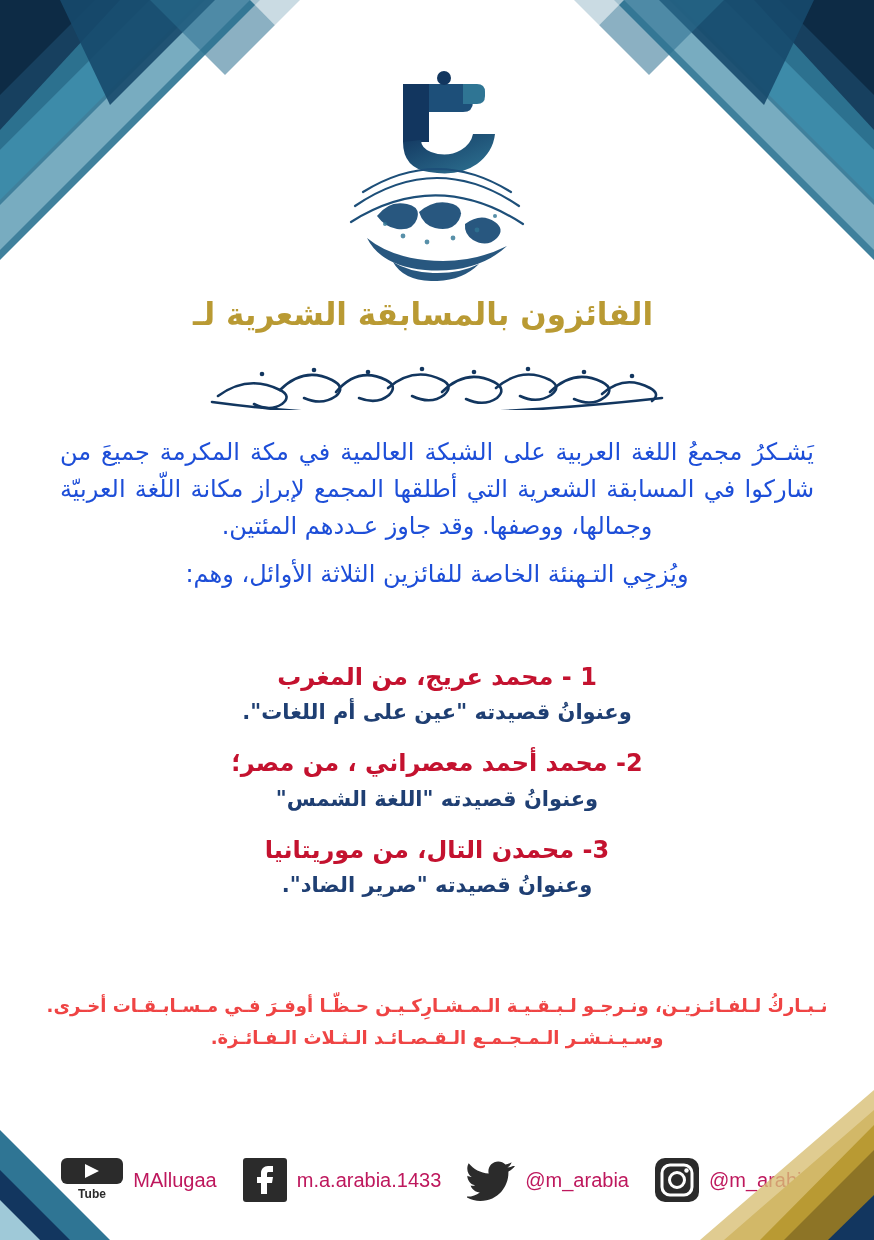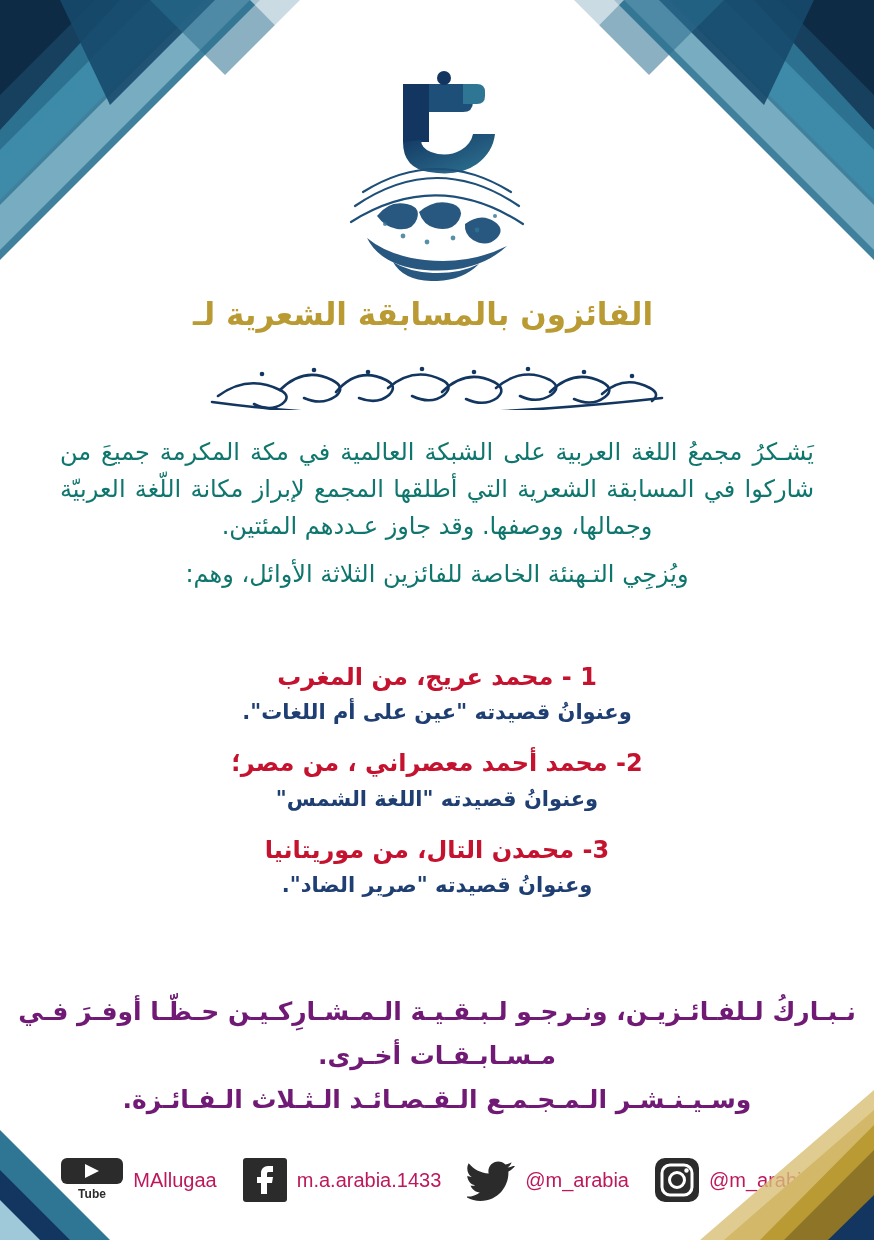--- a/index.html
+++ b/index.html
@@ -35,41 +35,41 @@
   .calligraphy{
     position:absolute;top:358px;left:0;width:874px;
     display:flex;justify-content:center;
   }
   .calligraphy svg{display:block;}
 
   
   .body-text{
     position:absolute;top:434px;right:60px;width:754px;
     direction:rtl;text-align:justify;text-align-last:center;
-    color:#0f766e;font-size:24px;line-height:1.55;
+    color:#1d4ed8;font-size:24px;line-height:1.55;
   }
   .body-text p{margin:0;}
   .body-text .p2{margin-top:10px;text-align:center;text-align-last:center;}
 
   
   .winners{
     position:absolute;top:662px;left:0;width:874px;direction:rtl;text-align:center;
   }
   .winner{margin-bottom:22px;}
   .winner .name{
     color:#c4122f;font-size:24px;font-weight:700;line-height:1.3;margin:0 0 6px 0;
   }
   .winner .poem{
     color:#1f3f73;font-size:21px;font-weight:700;line-height:1.3;margin:0;
   }
 
   
   .closing{
     position:absolute;top:990px;left:0;width:874px;direction:rtl;text-align:center;
-    color:#701a75;font-size:25px;line-height:1.75;font-weight:600;
+    color:#ef4444;font-size:18px;line-height:1.75;font-weight:600;
   }
   .closing p{margin:0;}
 
   
   .social{
     position:absolute;bottom:38px;left:0;width:874px;
     display:flex;flex-direction:row-reverse;justify-content:center;align-items:center;
     gap:26px;direction:rtl;text-align:center;
   }
   .social-item{display:flex;flex-direction:row-reverse;align-items:center;gap:10px;}

